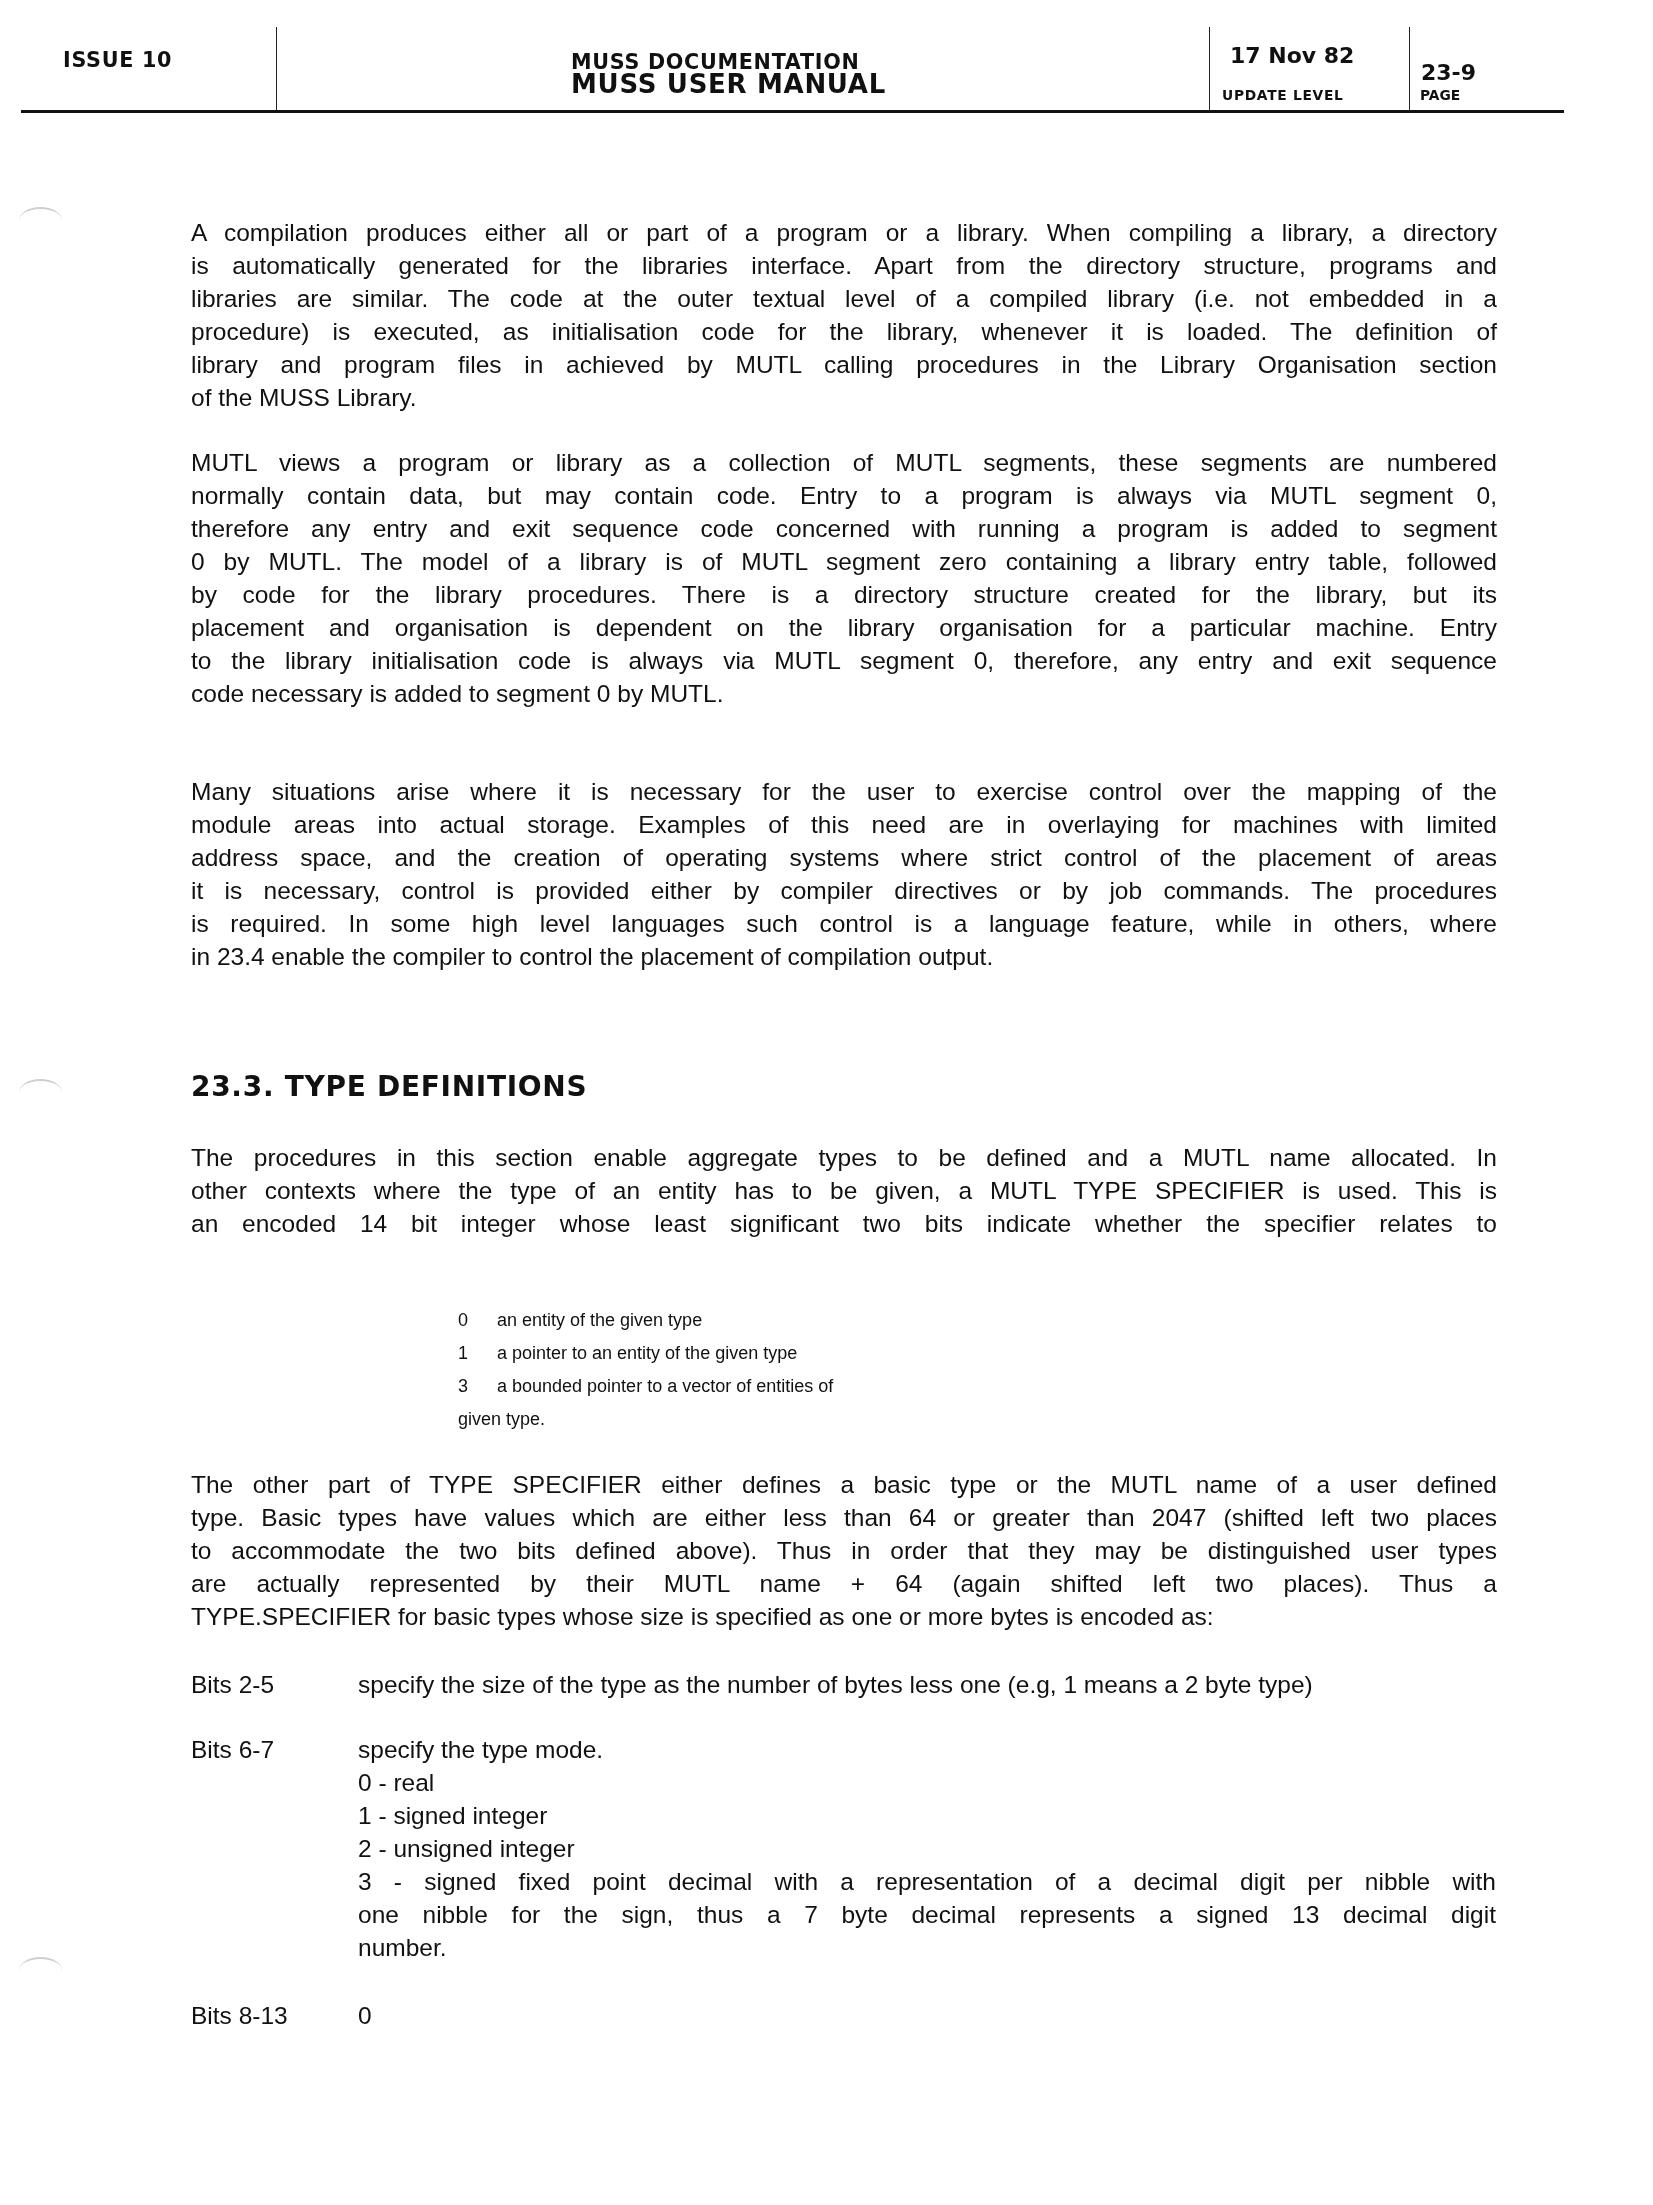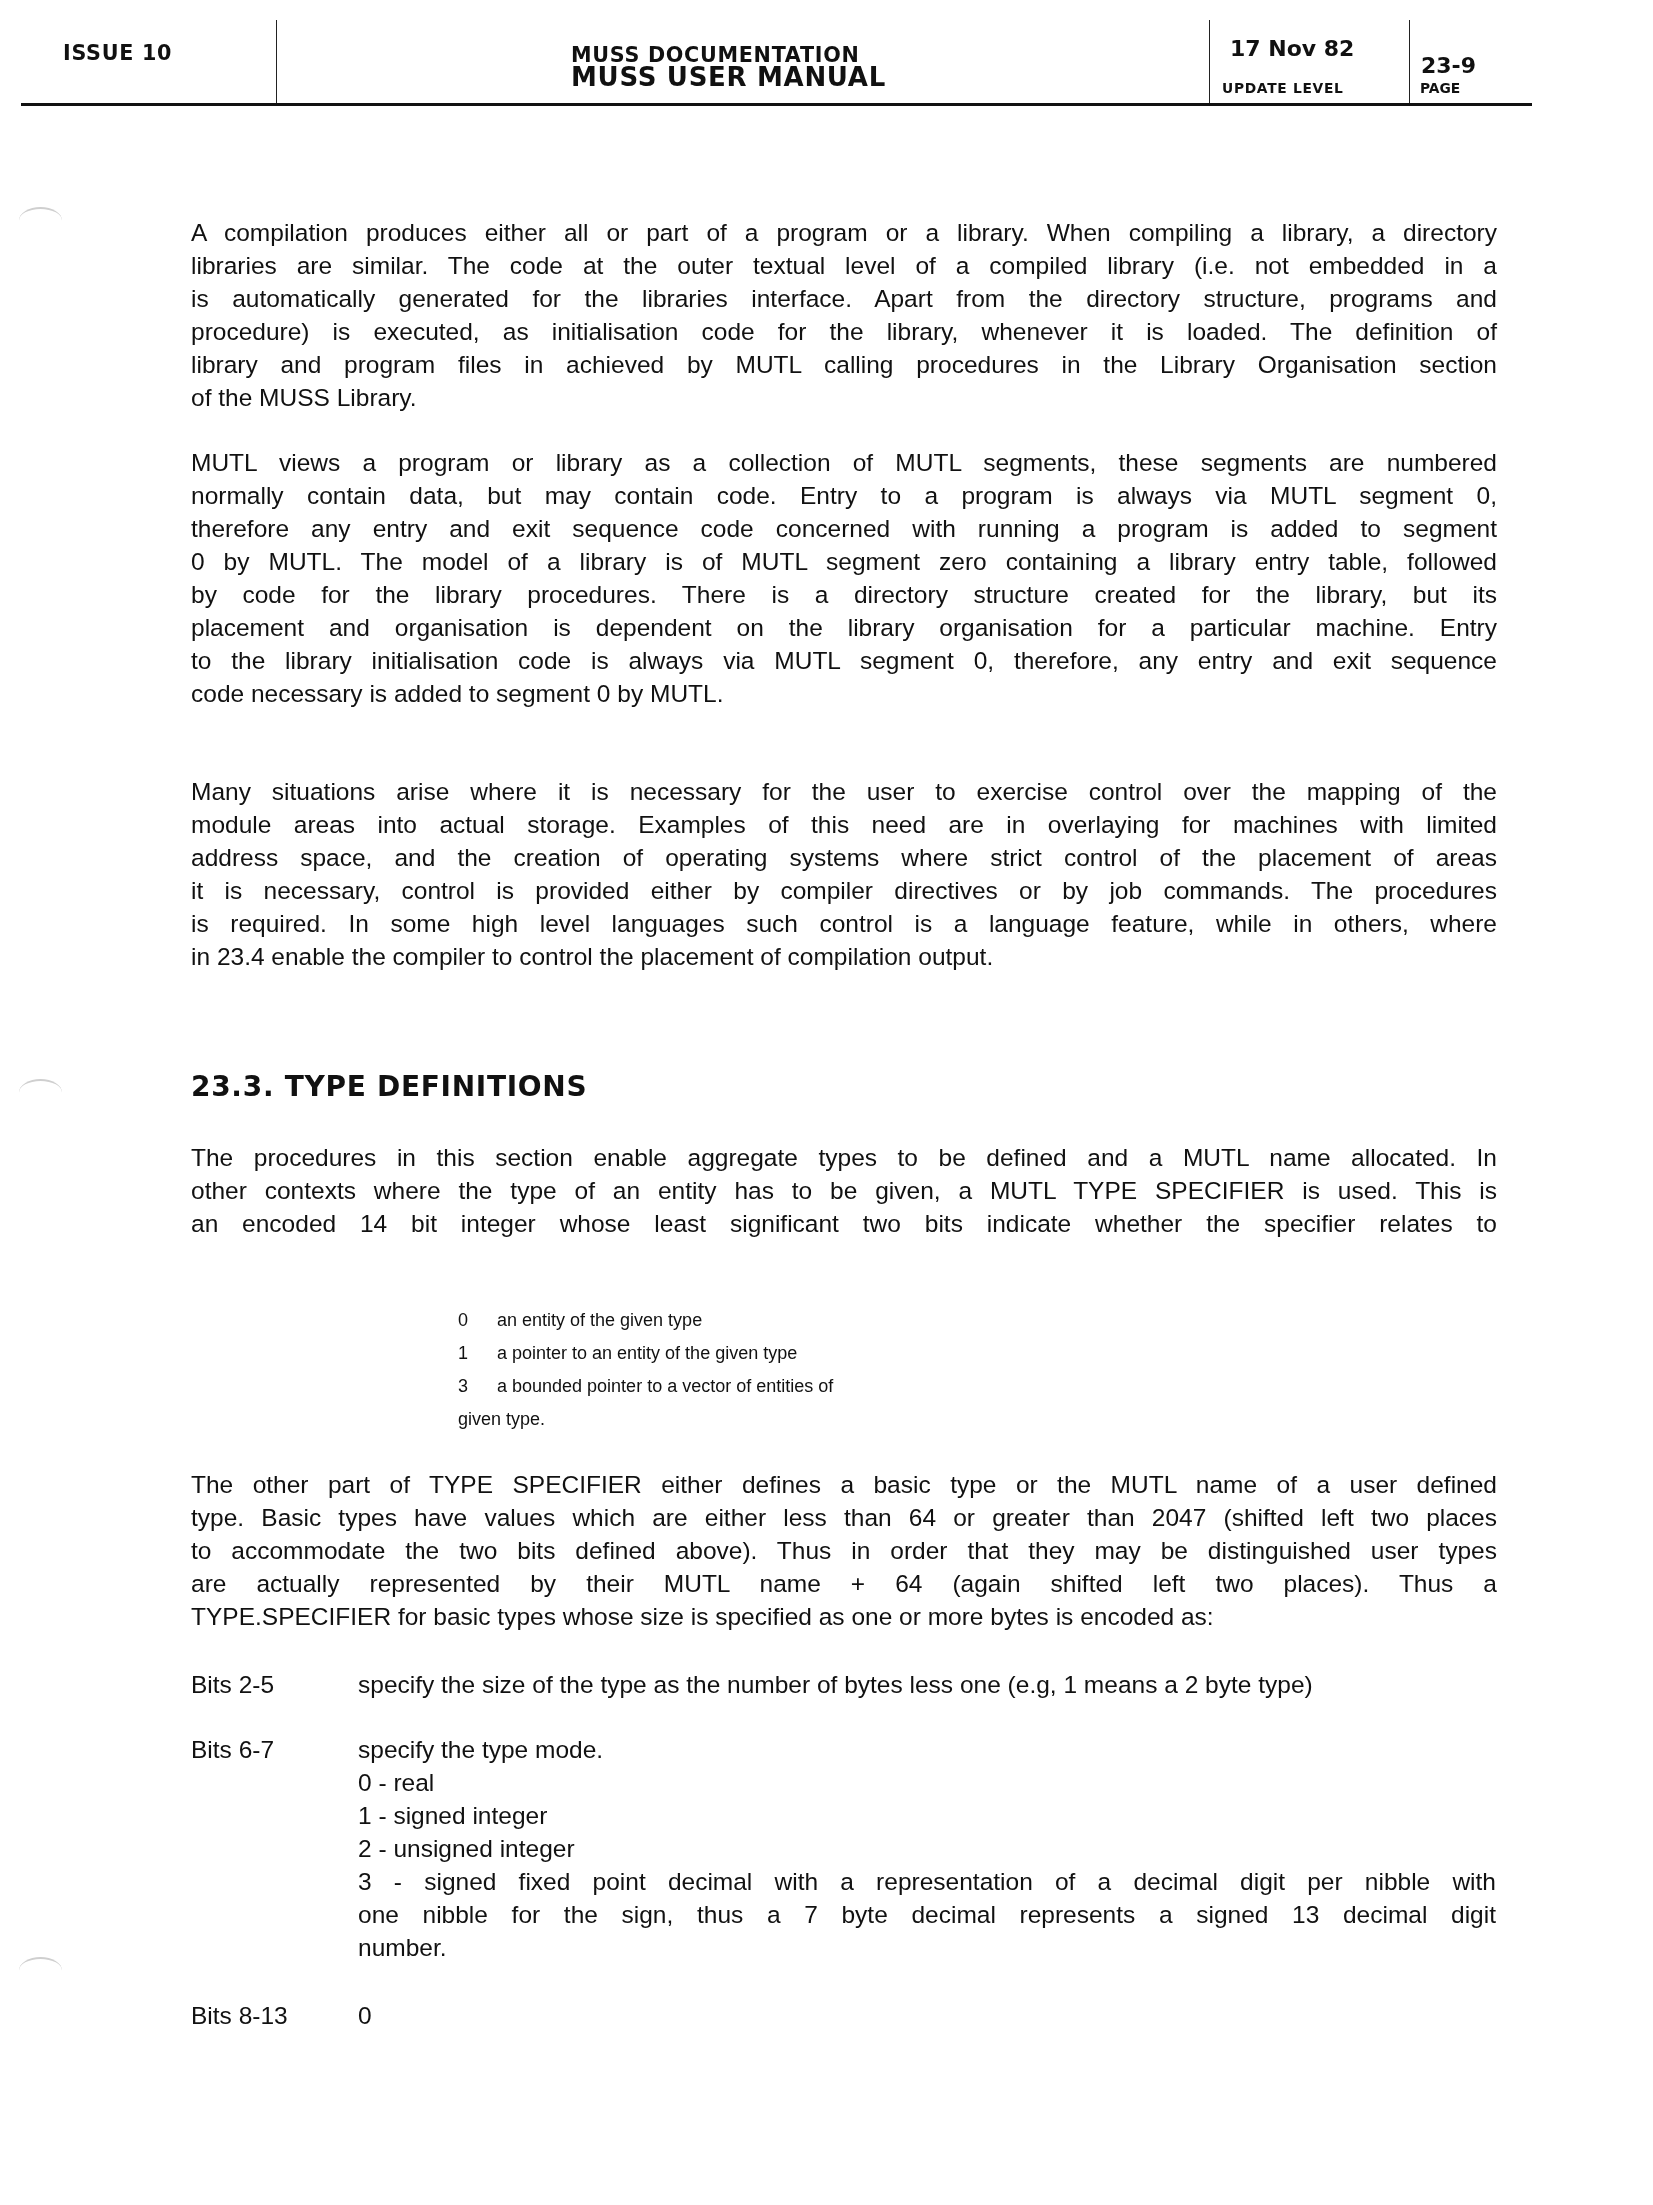--- a/index.html
+++ b/index.html
@@ -1,17 +1,17 @@
 <!DOCTYPE html>
 <html style="font-size:11px"><head>
 <meta charset="utf-8">
 <style>
   html, body { margin:0; padding:0; background:#ffffff; }
   body { width:1654px; height:2205px; position:relative; overflow:hidden; color:#111; font-family:"Liberation Sans", sans-serif; }
-  .hdr { position:absolute; left:0; top:8px; width:1532px; height:100px; }
+  .hdr { position:absolute; left:0; top:15px; width:1532px; height:100px;padding-left:32px; }
   .hdr .rule { position:absolute; left:20.7px; right:0; top:95px; height:3.4px; background:#111; }
   .hdr .vline { position:absolute; top:12.4px; width:1.4px; height:84px; background:#222; }
   .hdr-issue { position:absolute; left:63px; top:33px; font-size:20.7px; font-weight:bold; letter-spacing:0.7px; font-family:"DejaVu Sans", sans-serif; }
   .hdr-title { position:absolute; left:571px; top:36px; font-weight:bold; font-family:"DejaVu Sans", sans-serif; line-height:22px; }
   .hdr-title .t1 { font-size:20.7px; letter-spacing:0.7px; }
   .hdr-title .t2 { font-size:26px; letter-spacing:0.7px; }
   .hdr-date { position:absolute; left:1230px; top:27.6px; font-size:22px; font-weight:bold; font-family:"DejaVu Sans", sans-serif; }
   .hdr-ulabel { position:absolute; left:1222px; top:72px; font-size:13.8px; font-weight:bold; letter-spacing:0.7px; font-family:"DejaVu Sans", sans-serif; }
   .hdr-page { position:absolute; left:1421px; top:45px; font-size:22px; font-weight:bold; font-family:"DejaVu Sans", sans-serif; }
   .hdr-plabel { position:absolute; left:1420px; top:72px; font-size:13.8px; font-weight:bold; font-family:"DejaVu Sans", sans-serif; }
@@ -52,22 +52,22 @@
   <span class="hdr-plabel">PAGE</span>
   <div class="rule"></div>
 </div>
 
 <div class="punch" style="top:207px"></div>
 <div class="punch" style="top:1079px"></div>
 <div class="punch" style="top:1957px"></div>
 
 <div class="para" style="top:216px">
   <span class="line">A compilation produces either all or part of a program or a library. When compiling a library, a directory</span>
+  <span class="line">is automatically generated for the libraries interface. Apart from the directory structure, programs and</span>
   <span class="line">libraries are similar. The code at the outer textual level of a compiled library (i.e. not embedded in a</span>
-  <span class="line">is automatically generated for the libraries interface. Apart from the directory structure, programs and</span>
   <span class="line">procedure) is executed, as initialisation code for the library, whenever it is loaded. The definition of</span>
   <span class="line">library and program files in achieved by MUTL calling procedures in the Library Organisation section</span>
   <span class="line last">of the MUSS Library.</span>
 </div>
 
 <div class="para" style="top:446px">
   <span class="line">MUTL views a program or library as a collection of MUTL segments, these segments are numbered</span>
   <span class="line">normally contain data, but may contain code. Entry to a program is always via MUTL segment 0,</span>
   <span class="line">therefore any entry and exit sequence code concerned with running a program is added to segment</span>
   <span class="line">0 by MUTL. The model of a library is of MUTL segment zero containing a library entry table, followed</span>

